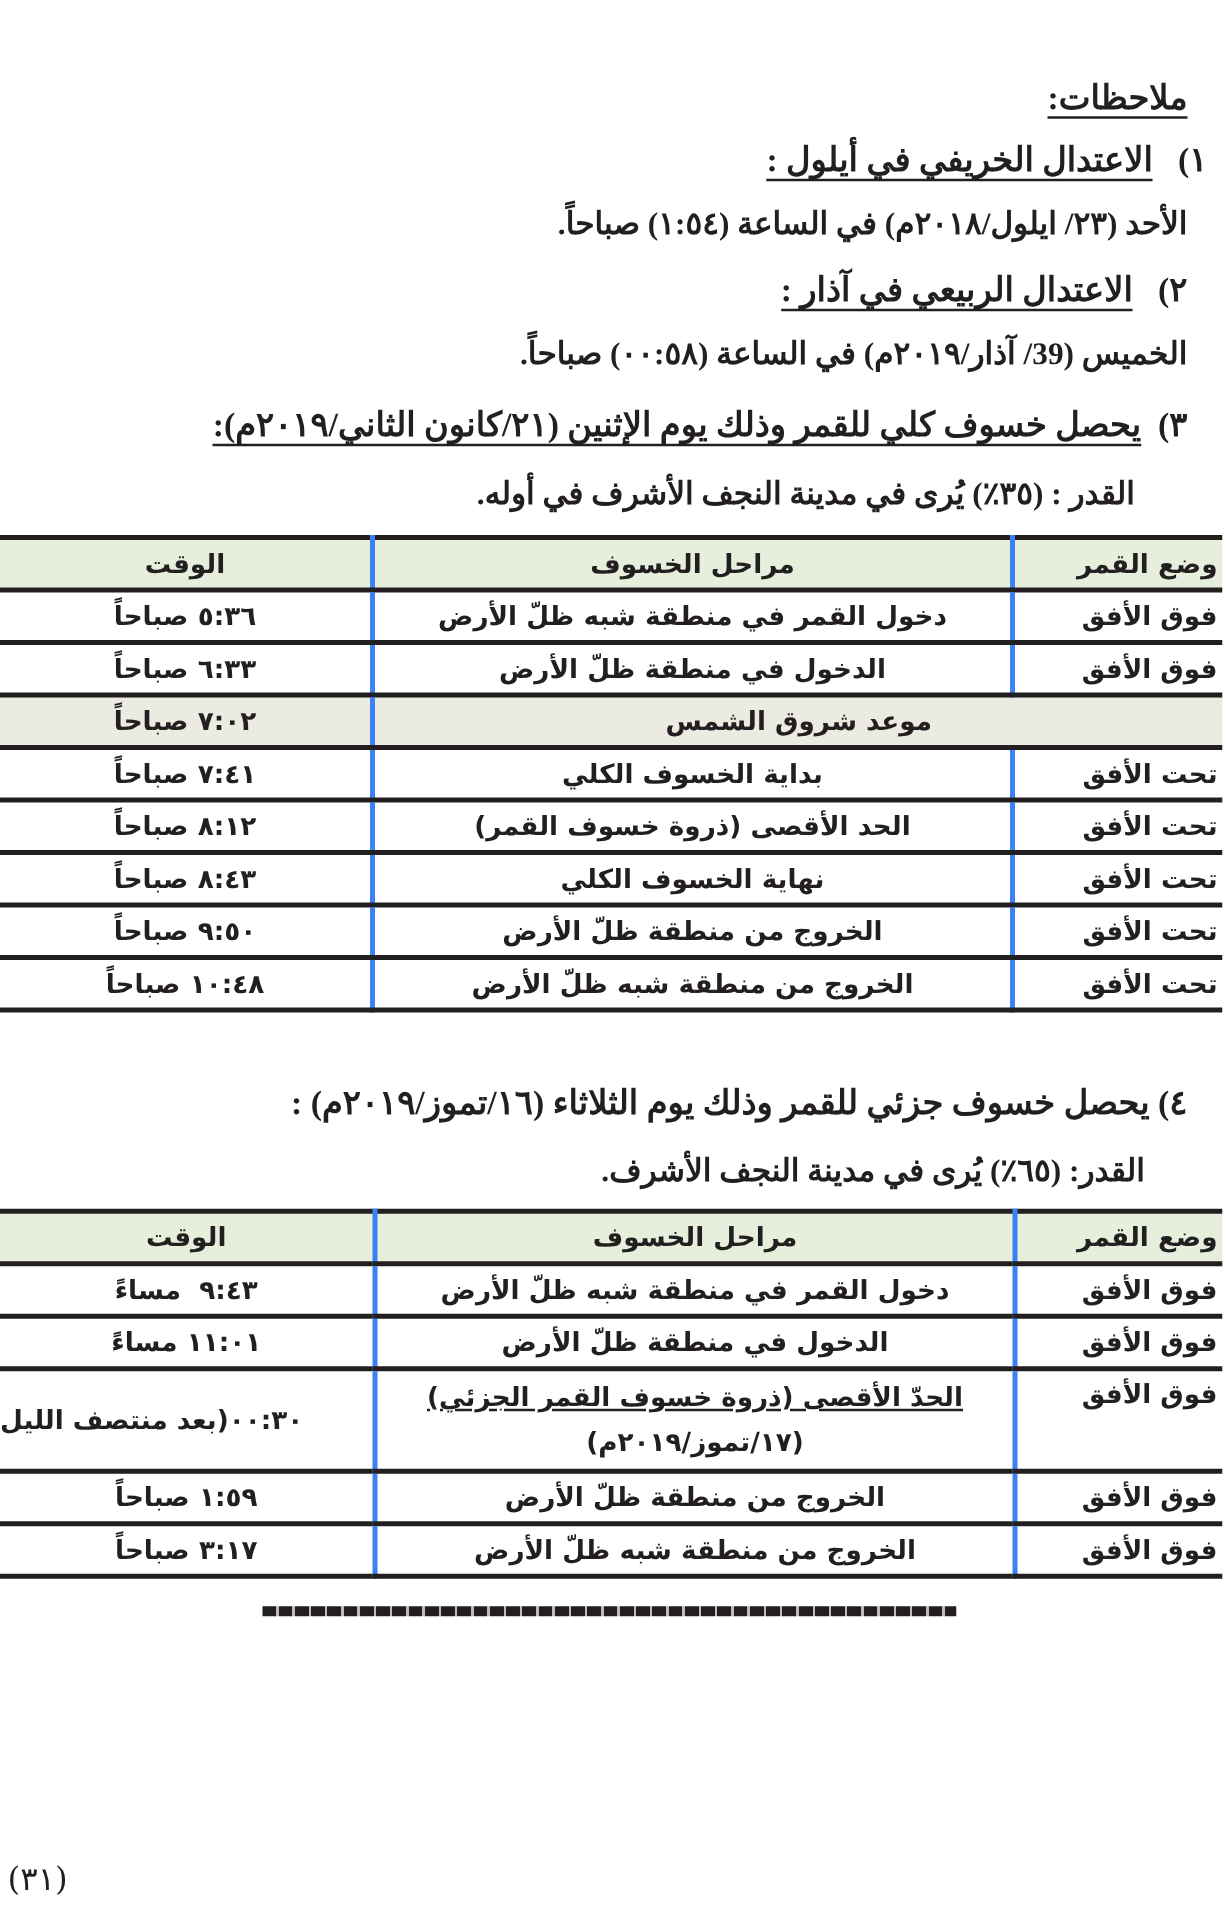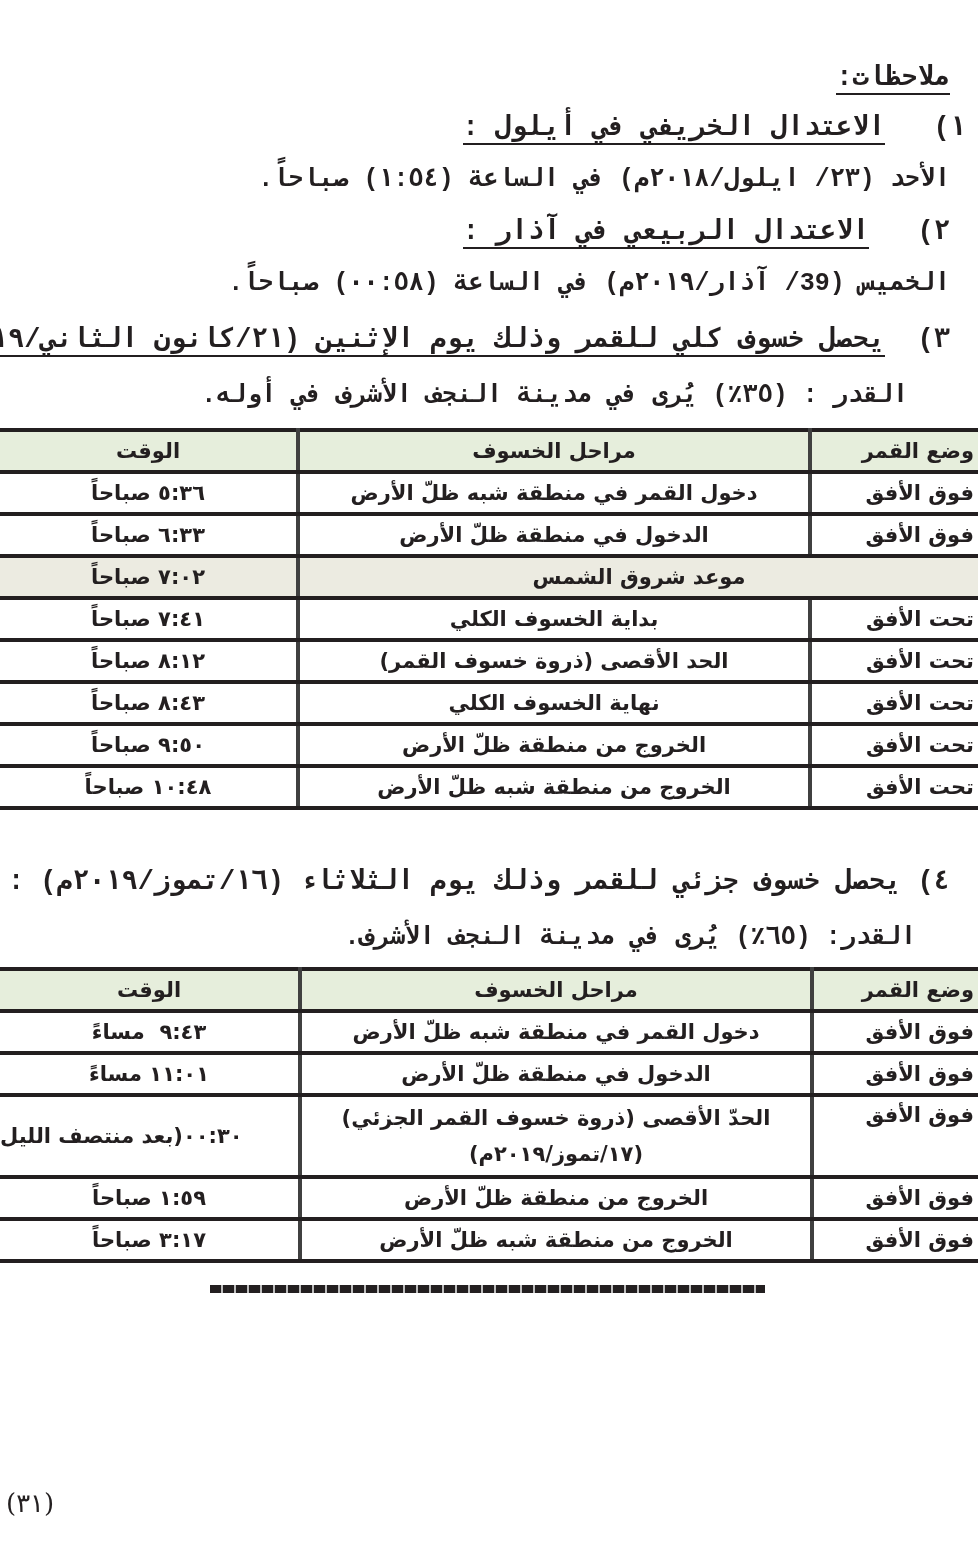--- a/index.html
+++ b/index.html
@@ -1,30 +1,30 @@
 <!DOCTYPE html>
 <html lang="ar" dir="rtl"><head>
 <meta charset="utf-8">
 <style>
   html, body { margin:0; padding:0; background:#ffffff; }
   body { width:978px; height:1544px; position:relative; overflow:hidden;
          font-family:"DejaVu Sans", sans-serif; color:#231f20; }
   .abs { position:absolute; white-space:nowrap; }
-  .serif { font-family:Liberation Mono, monospace; font-weight:bold; }
+  .serif { font-family:Liberation Serif, serif; font-weight:bold; }
   .u { border-bottom:2px solid #231f20; }
   .line { font-size:25px; line-height:40px; }
   .heading { font-size:27px; line-height:44px; }
 
   table.eclipse { position:absolute; border-collapse:collapse; table-layout:fixed; direction:rtl;
                   font-family:"DejaVu Sans", sans-serif; font-weight:bold; font-size:21px; }
   table.eclipse td, table.eclipse th { border-top:4px solid #231f20; border-bottom:4px solid #231f20;
                   padding:0 4px; text-align:center; vertical-align:middle; white-space:nowrap; overflow:visible; }
   table.eclipse th { background:#e6eedc; font-weight:bold; }
   table.eclipse td.pos, table.eclipse th.pos { text-align:right; }
-  table.eclipse .vdiv { border-left:4px solid #404040; }
+  table.eclipse .vdiv { border-left:4px solid #3b82f6; }
   table.eclipse tr.sunrise td { background:#ecebe1; }
   table.eclipse td.time { }
 
   .divider { position:absolute; left:210px; top:1285px; width:555px; height:8px;
              background:repeating-linear-gradient(to right, #231f20 0 11px, #bdbdbd 11px 13px); }
   .page-no { position:absolute; left:6px; top:1488px; font-family:"DejaVu Serif", serif; font-size:26px; }
 </style>
 </head>
 <body>
 
@@ -128,21 +128,21 @@
     <td class="time" style="white-space:pre;">٩:٤٣  مساءً</td>
   </tr>
   <tr style="height:42px;">
     <td class="pos vdiv">فوق الأفق</td>
     <td class="vdiv">الدخول في منطقة ظلّ الأرض</td>
     <td class="time">١١:٠١ مساءً</td>
   </tr>
   <tr style="height:82px;">
     <td class="pos vdiv" style="vertical-align:top; padding-top:6px;">فوق الأفق</td>
     <td class="vdiv">
-      <div style="line-height:36px;">الحدّ الأقصى (ذروة خسوف القمر الجزئي)</div>
+      <div style="line-height:36px;text-decoration:underline;">الحدّ الأقصى (ذروة خسوف القمر الجزئي)</div>
       <div style="line-height:36px;">(١٧/تموز/٢٠١٩م)</div>
     </td>
     <td class="time" style="text-align:left; padding-left:0;">٠٠:٣٠(بعد منتصف الليل</td>
   </tr>
   <tr style="height:42px;">
     <td class="pos vdiv">فوق الأفق</td>
     <td class="vdiv">الخروج من منطقة ظلّ الأرض</td>
     <td class="time">١:٥٩ صباحاً</td>
   </tr>
   <tr style="height:42px;">

